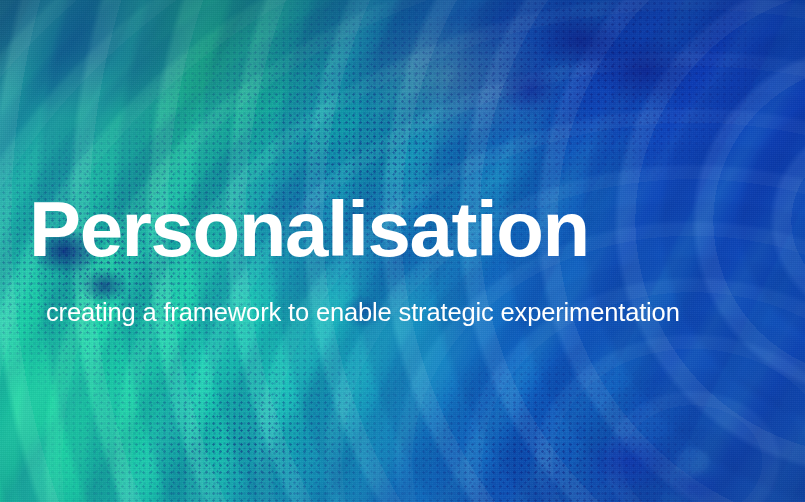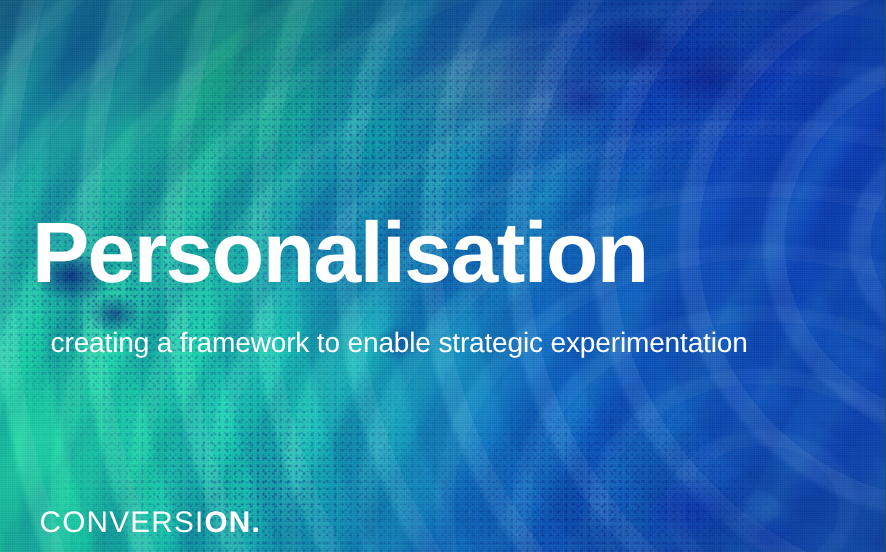--- a/index.html
+++ b/index.html
@@ -6,21 +6,21 @@
     margin: 0;
     padding: 0;
     background: #0b2a4a;
   }
   #slide {
     position: relative;
     width: 805px;
     height: 502px;
     overflow: hidden;
     font-family: "Liberation Sans", sans-serif;
-    background: #14532d;
+    background: #1d4ed8;
   }
 
   
   .bg-layer {
     position: absolute;
     inset: 0;
     pointer-events: none;
   }
 
   
@@ -263,16 +263,15 @@
   <div class="bg-layer" id="bg-speckle"></div>
   <div class="bg-layer" id="bg-grain"></div>
   <div class="bg-layer" id="bg-vignette"></div>
 
   <div id="content">
 
     <h1 id="title">Personalisation</h1>
 
     <p id="subtitle">creating a framework to enable strategic experimentation</p>
 
-    <div id="logo"><span class="logo-light">CONVERSI</span><span class="logo-bold">ON.</span></div>
 
   </div>
 </div>
 
 </body></html>

